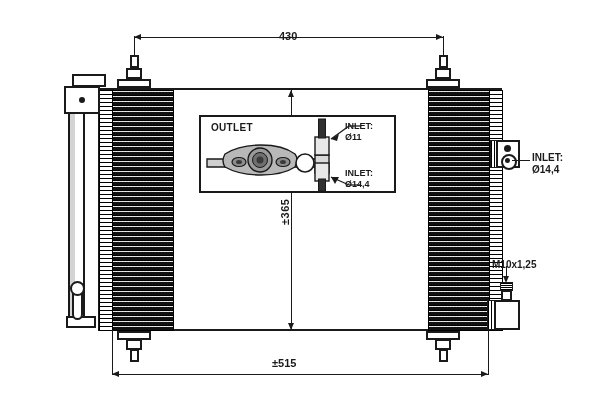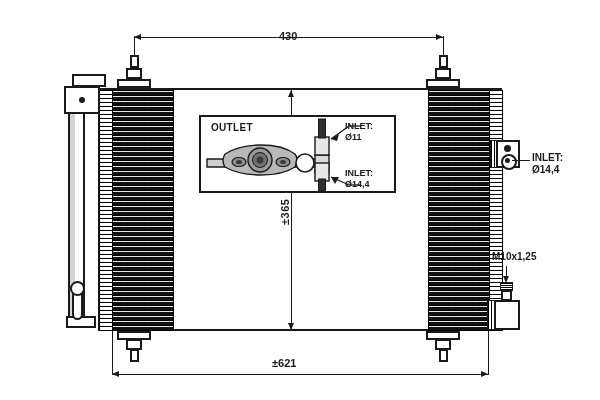--- a/index.html
+++ b/index.html
@@ -378,21 +378,21 @@
     height: 9px;
     background-image: repeating-linear-gradient(to bottom,
       #000 0px, #000 1px, #fff 1px, #fff 2px);
     border: 1px solid #1a1a1a;
     box-sizing: border-box;
     z-index: 7;
   }
   #m10-label {
     position: absolute;
     left: 492px;
-    top: 251px;
+    top: 259px;
     font-size: 10px;
     font-weight: bold;
     color: #1a1a1a;
     z-index: 8;
     white-space: nowrap;
   }
   #m10-leader {
     position: absolute;
     left: 506px;
     top: 266px;
@@ -455,21 +455,21 @@
   <div class="dimline-h" style="left:134px; top:37px; width:309px;"></div>
   <div class="arrowL" style="left:134px; top:34px;"></div>
   <div class="arrowR" style="left:436px; top:34px;"></div>
   <div class="dimtext" id="dim-430-text" style="left:279px; top:30px;">430</div>
 
   <div class="ext-v" style="left:112px; top:330px; height:45px;"></div>
   <div class="ext-v" style="left:488px; top:330px; height:45px;"></div>
   <div class="dimline-h" style="left:112px; top:374px; width:376px;"></div>
   <div class="arrowL" style="left:112px; top:371px;"></div>
   <div class="arrowR" style="left:481px; top:371px;"></div>
-  <div class="dimtext" id="dim-515-text" style="left:272px; top:357px;">±621</div>
+  <div class="dimtext" id="dim-515-text" style="left:272px; top:357px;">±515</div>
 
   <div class="dimline-v" style="left:291px; top:90px; height:240px;"></div>
   <div class="arrowU" style="left:288px; top:90px;"></div>
   <div class="arrowD" style="left:288px; top:323px;"></div>
   <div class="dimtext" id="dim-365-text">±365</div>
 
   <div id="core-frame"></div>
 
   <div class="header-strip" id="header-left"></div>
   <div class="header-strip" id="header-right"></div>

